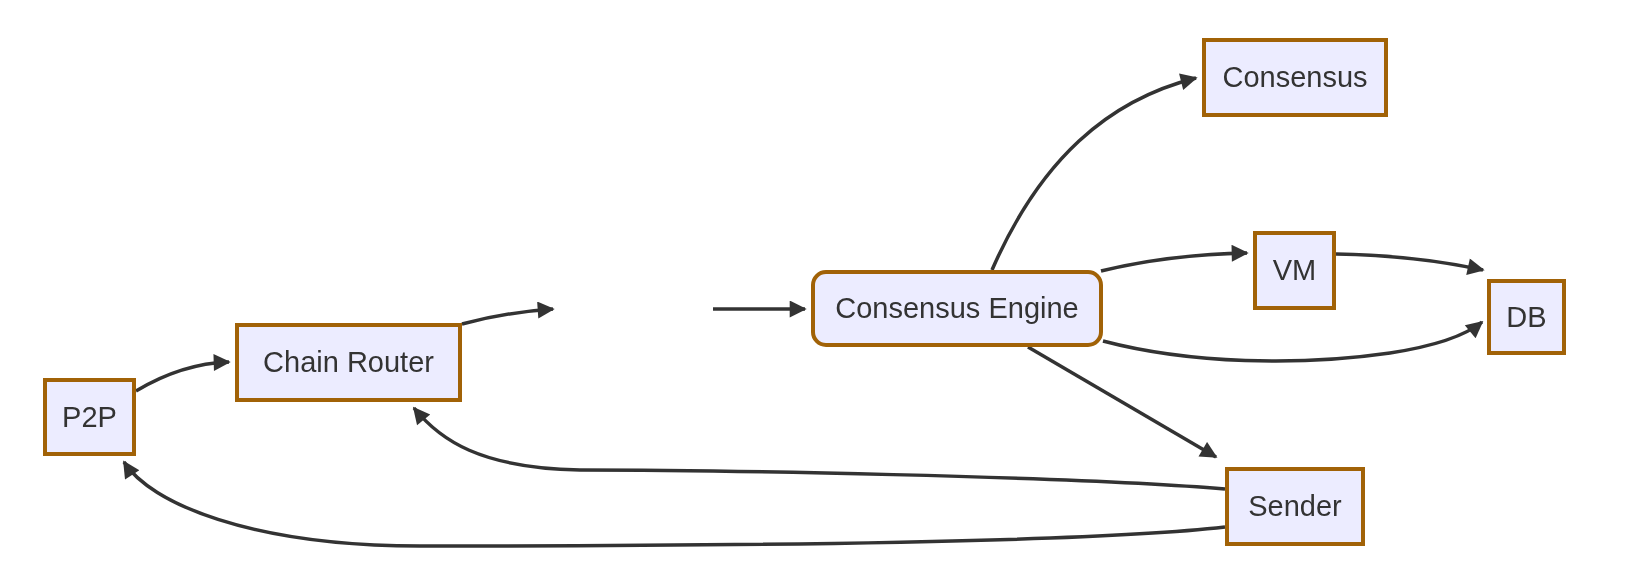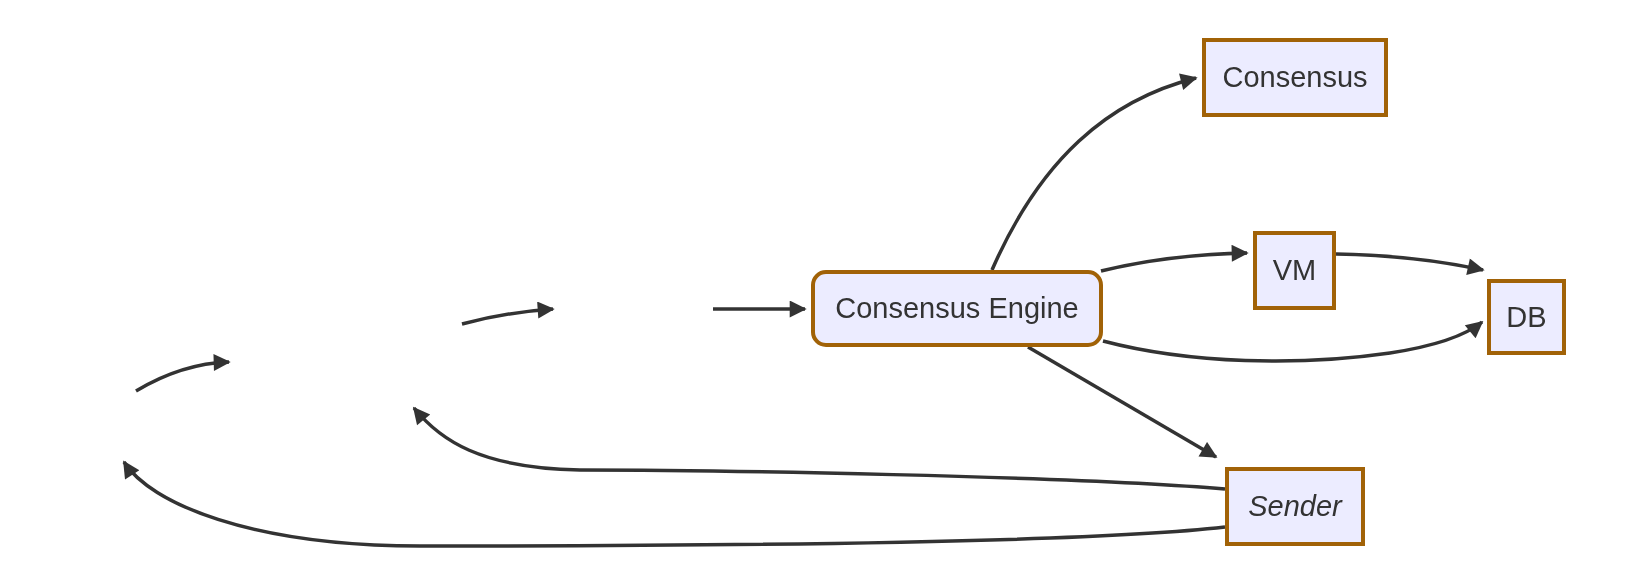--- a/index.html
+++ b/index.html
@@ -40,21 +40,21 @@
     line-height: 1;
     white-space: nowrap;
   }
   .node-p2p              { left: 43px;   top: 378px; width: 93px;  height: 78px; }
   .node-chain-router     { left: 235px;  top: 323px; width: 227px; height: 79px; }
   .node-handler          { left: 559px;  top: 269px; width: 154px; height: 78px; }
   .node-consensus-engine { left: 811px;  top: 270px; width: 292px; height: 77px; border-radius: 15px; }
   .node-consensus        { left: 1202px; top: 38px;  width: 186px; height: 79px; }
   .node-vm               { left: 1253px; top: 231px; width: 83px;  height: 79px; }
   .node-db               { left: 1487px; top: 251px; width: 79px;  height: 76px; margin-top: 28px; }
-  .node-sender           { left: 1225px; top: 467px; width: 140px; height: 79px; font-style: italic; }
+  .node-sender           { left: 1225px; top: 467px; width: 140px; height: 79px; }
 </style>
 </head>
 <body>
 
 <div class="canvas">
 
   <svg class="edges-svg" viewBox="0 0 1634 586" xmlns="http://www.w3.org/2000/svg">
     <defs>
       <marker id="arrowhead" viewBox="0 0 10 10" refX="9" refY="5" markerWidth="20" markerHeight="17" markerUnits="userSpaceOnUse" orient="auto">
         <path d="M0,0 L10,5 L0,10 z" fill="#333333"></path>
@@ -75,21 +75,27 @@
 
     <path class="edge" d="M1103,341 C1190,364 1300,366 1390,353 C1435,346 1465,336 1482,322" marker-end="url(#arrowhead)"></path>
 
     <path class="edge" d="M1028,347 L1216,457" marker-end="url(#arrowhead)"></path>
 
     <path class="edge" d="M1225,489 C1080,476 700,470 580,470 C480,468 440,440 414,408" marker-end="url(#arrowhead)"></path>
 
     <path class="edge" d="M1225,527 C1060,546 560,546 420,546 C250,546 150,503 124,462" marker-end="url(#arrowhead)"></path>
   </svg>
 
+  <div class="node node-p2p">
+    <span>P2P</span>
+  </div>
 
+  <div class="node node-chain-router">
+    <span>Chain Router</span>
+  </div>
 
 
   <div class="node node-consensus-engine">
     <span>Consensus Engine</span>
   </div>
 
   <div class="node node-consensus">
     <span>Consensus</span>
   </div>
 

